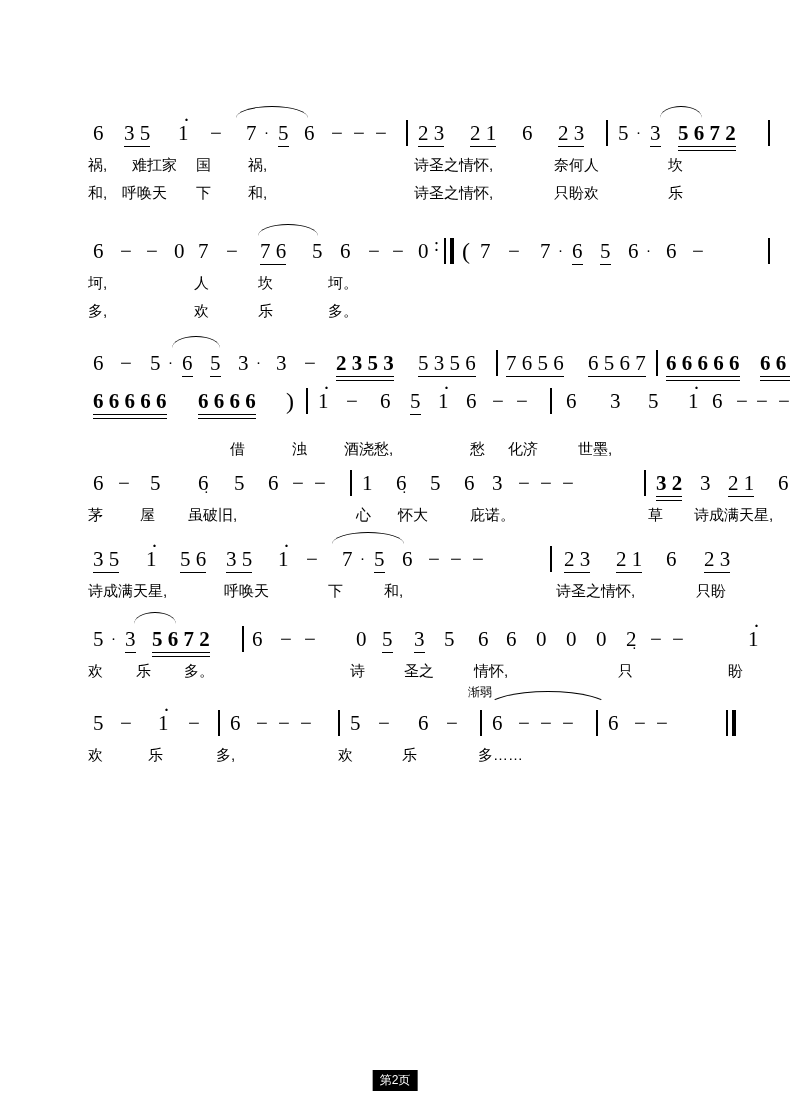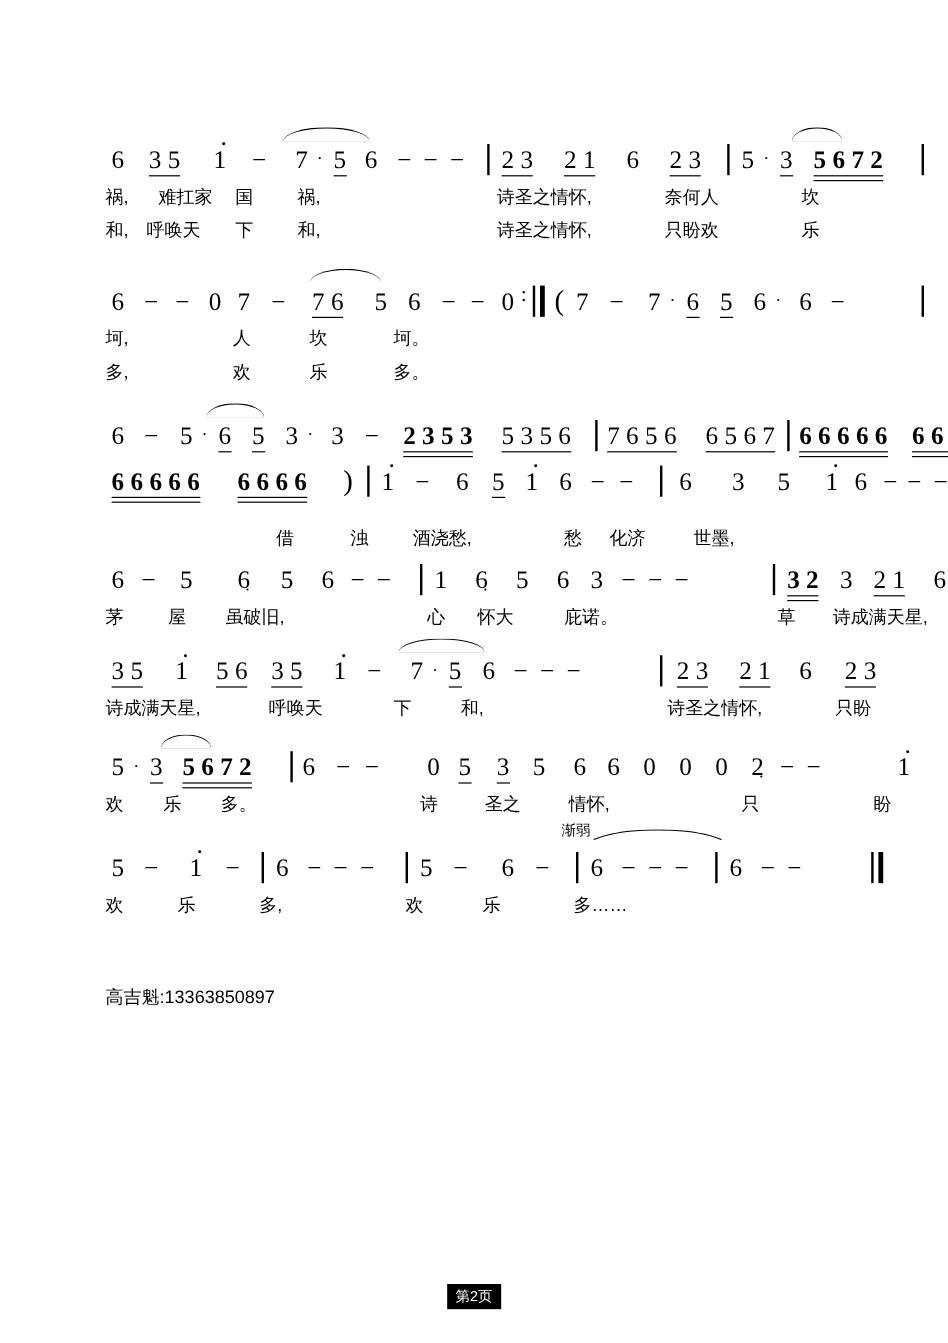--- a/index.html
+++ b/index.html
@@ -442,18 +442,17 @@
       <span class="lyr" style="left:0px;">欢</span>
       <span class="lyr" style="left:60px;">乐</span>
       <span class="lyr" style="left:128px;">多,</span>
       <span class="lyr" style="left:250px;">欢</span>
       <span class="lyr" style="left:314px;">乐</span>
       <span class="lyr" style="left:390px;">多……</span>
     </div>
   </div>
 
   <div class="credits" style="top:820px;">
-    <div>高吉魁:13363850897</div>
   </div>
 
   <div class="pagenum">第2页</div>
 
 </div>
 
 </body></html>

